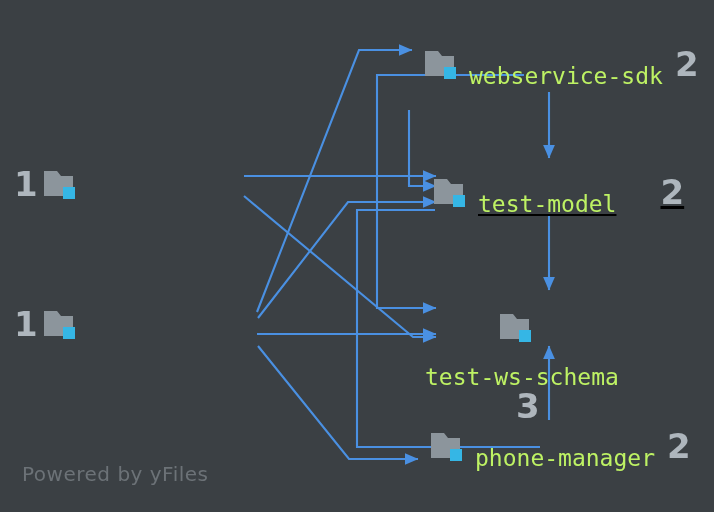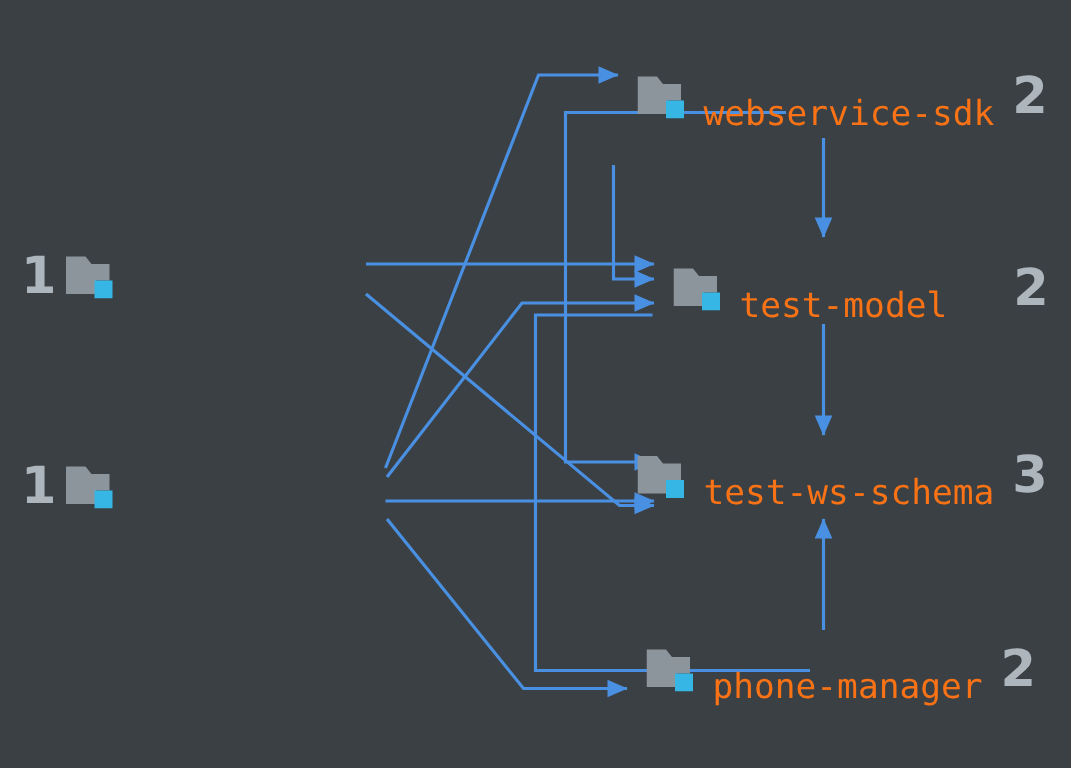--- a/index.html
+++ b/index.html
@@ -59,21 +59,21 @@
     position: relative;
     width: 34px;
     height: 30px;
     flex: 0 0 auto;
     margin-right: 10px;
   }
   .folder-icon svg { display: block; }
   .node-label {
     font-family: "DejaVu Sans Mono", "Liberation Mono", monospace;
     font-size: 23px;
-    color: #f97316;
+    color: #bef264;
     letter-spacing: 0px;
     line-height: 1;
     margin-top: 24px;
   }
   #watermark {
     position: absolute;
     left: 22px;
     top: 462px;
     font-family: "DejaVu Sans", "Liberation Sans", sans-serif;
     font-size: 20px;
@@ -147,32 +147,32 @@
     <span class="folder-icon">
       <svg width="34" height="30" viewBox="0 0 34 30">
         <path d="M0 2 h13 l4 5 h12 v11 h-9 v9 h-20 z" fill="#8c959c"></path>
         <rect x="19" y="18" width="12" height="12" fill="#35b6e5"></rect>
       </svg>
     </span>
     <span class="node-label">webservice-sdk</span>
     <span class="node-badge-right">2</span>
   </div>
 
-  <div class="graph-node" style="left:449px; top:170px;">
+  <div class="graph-node" style="left:434px; top:170px;text-decoration:underline;">
     <span class="folder-icon">
       <svg width="34" height="30" viewBox="0 0 34 30">
         <path d="M0 2 h13 l4 5 h12 v11 h-9 v9 h-20 z" fill="#8c959c"></path>
         <rect x="19" y="18" width="12" height="12" fill="#35b6e5"></rect>
       </svg>
     </span>
     <span class="node-label">test-model</span>
     <span class="node-badge-right" style="margin-left:44px;">2</span>
   </div>
 
-  <div class="graph-node" style="left:425px; top:295px;">
+  <div class="graph-node" style="left:425px; top:312px;flex-direction:column;">
     <span class="folder-icon">
       <svg width="34" height="30" viewBox="0 0 34 30">
         <path d="M0 2 h13 l4 5 h12 v11 h-9 v9 h-20 z" fill="#8c959c"></path>
         <rect x="19" y="18" width="12" height="12" fill="#35b6e5"></rect>
       </svg>
     </span>
     <span class="node-label">test-ws-schema</span>
     <span class="node-badge-right">3</span>
   </div>
 
@@ -180,14 +180,15 @@
     <span class="folder-icon">
       <svg width="34" height="30" viewBox="0 0 34 30">
         <path d="M0 2 h13 l4 5 h12 v11 h-9 v9 h-20 z" fill="#8c959c"></path>
         <rect x="19" y="18" width="12" height="12" fill="#35b6e5"></rect>
       </svg>
     </span>
     <span class="node-label">phone-manager</span>
     <span class="node-badge-right">2</span>
   </div>
 
+  <div id="watermark">Powered by yFiles</div>
 
 </div>
 
 </body></html>

